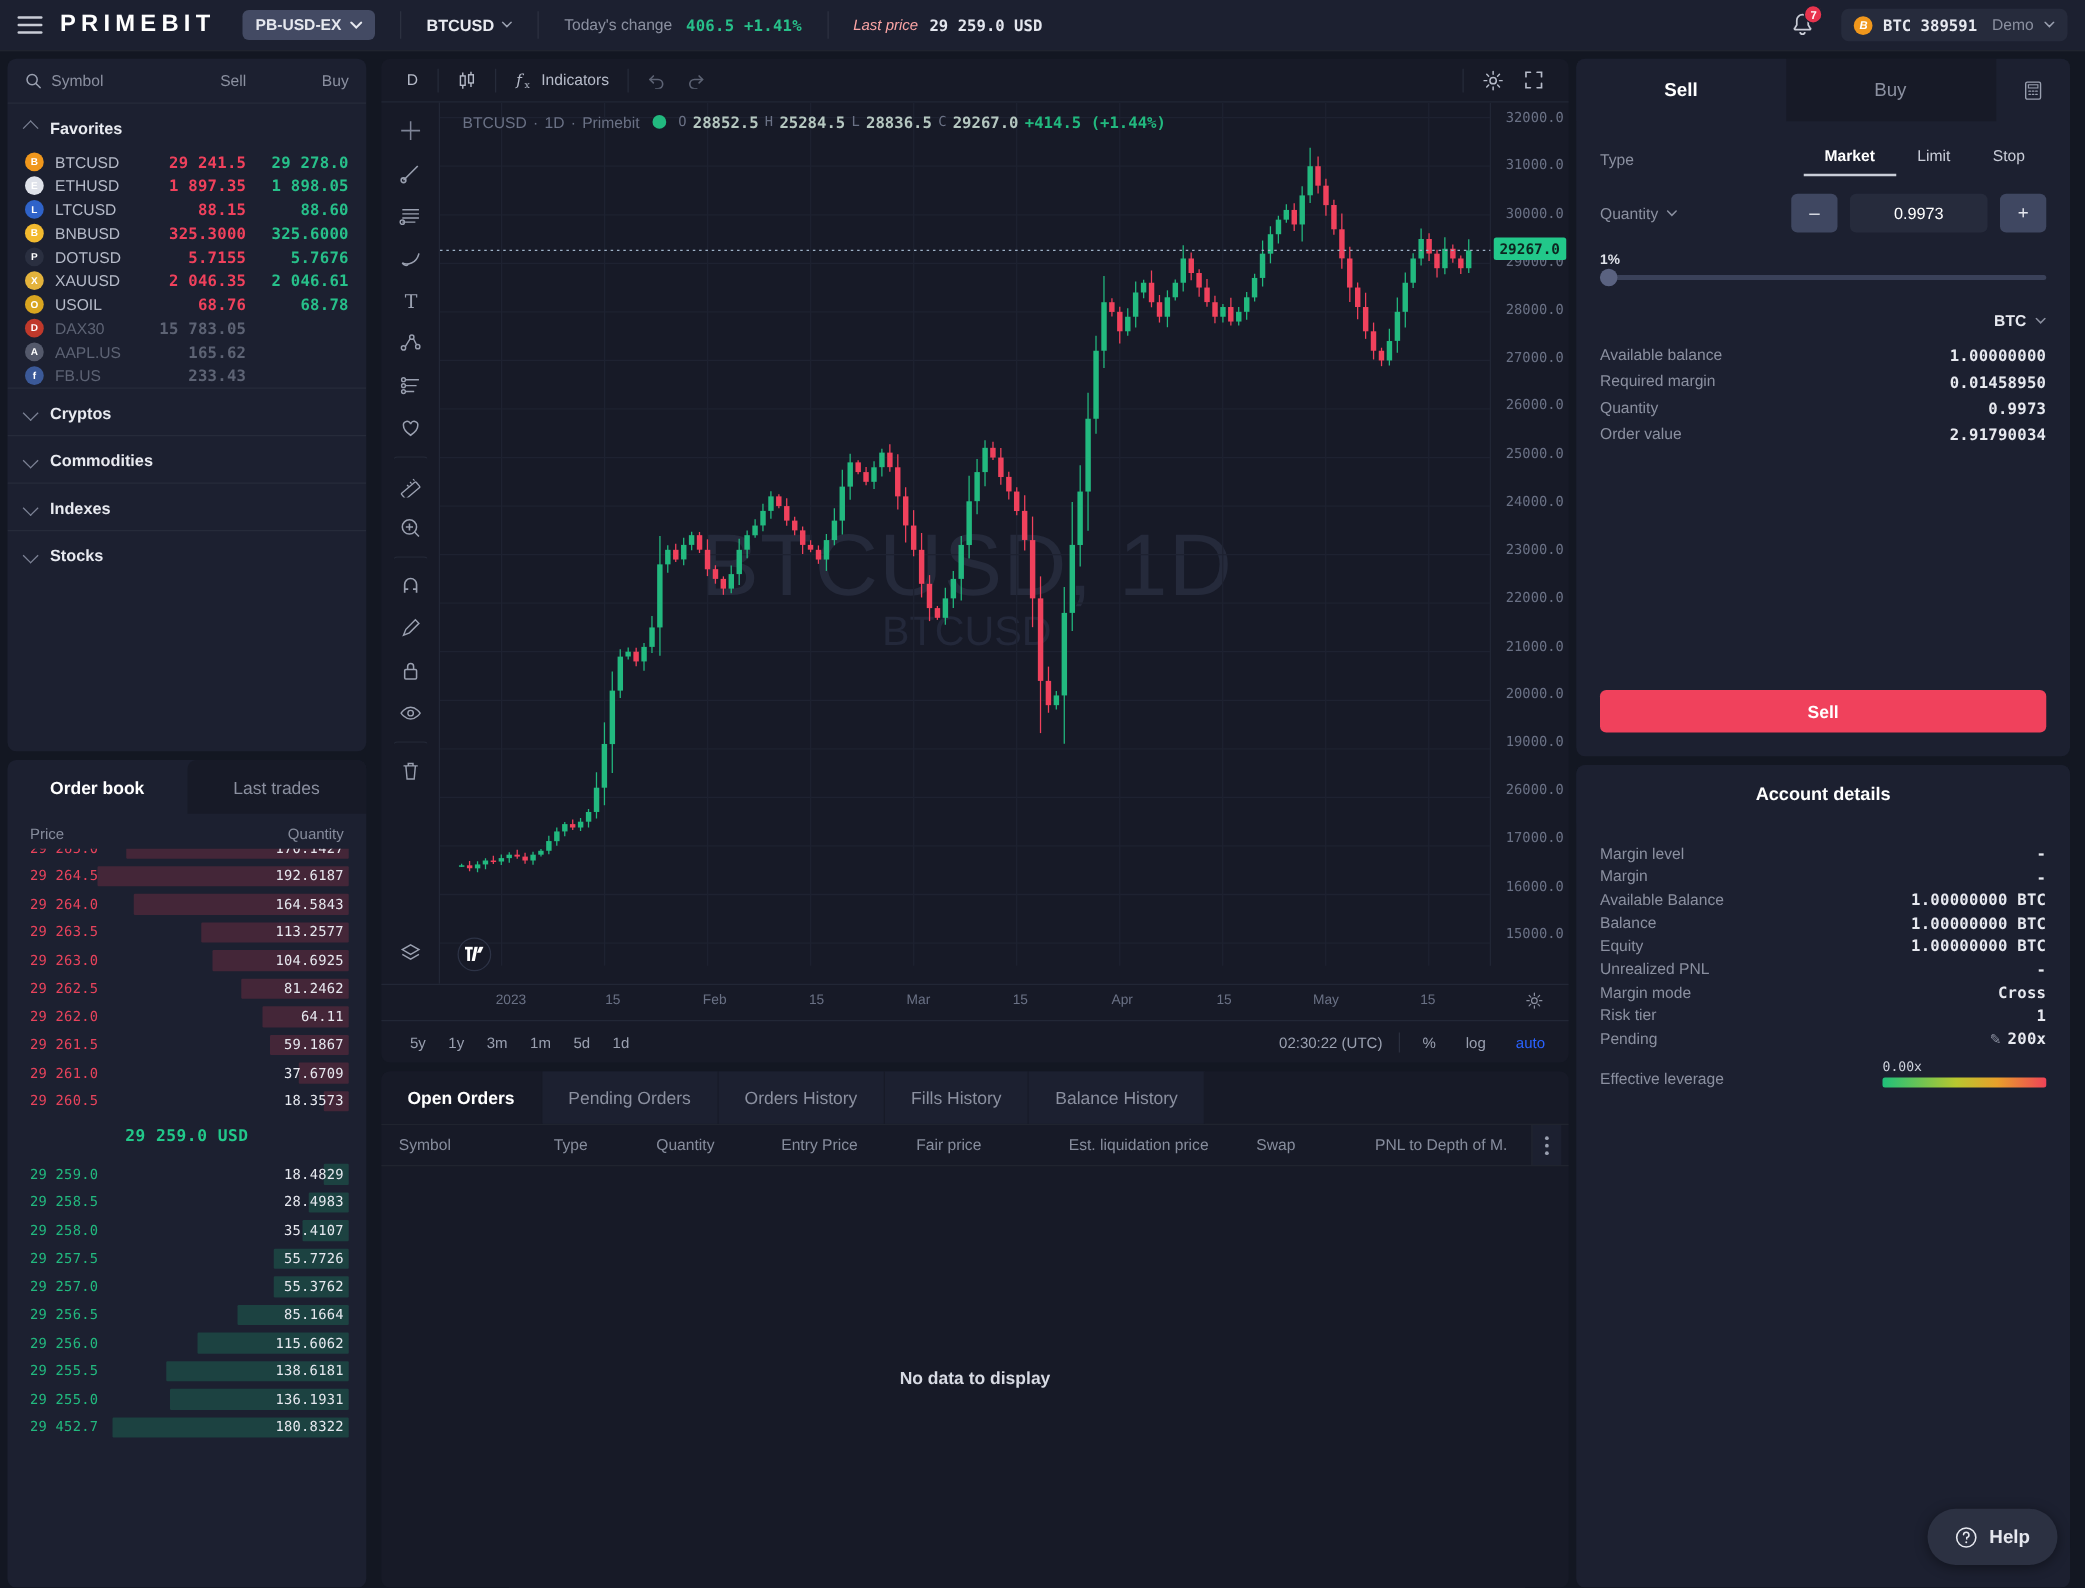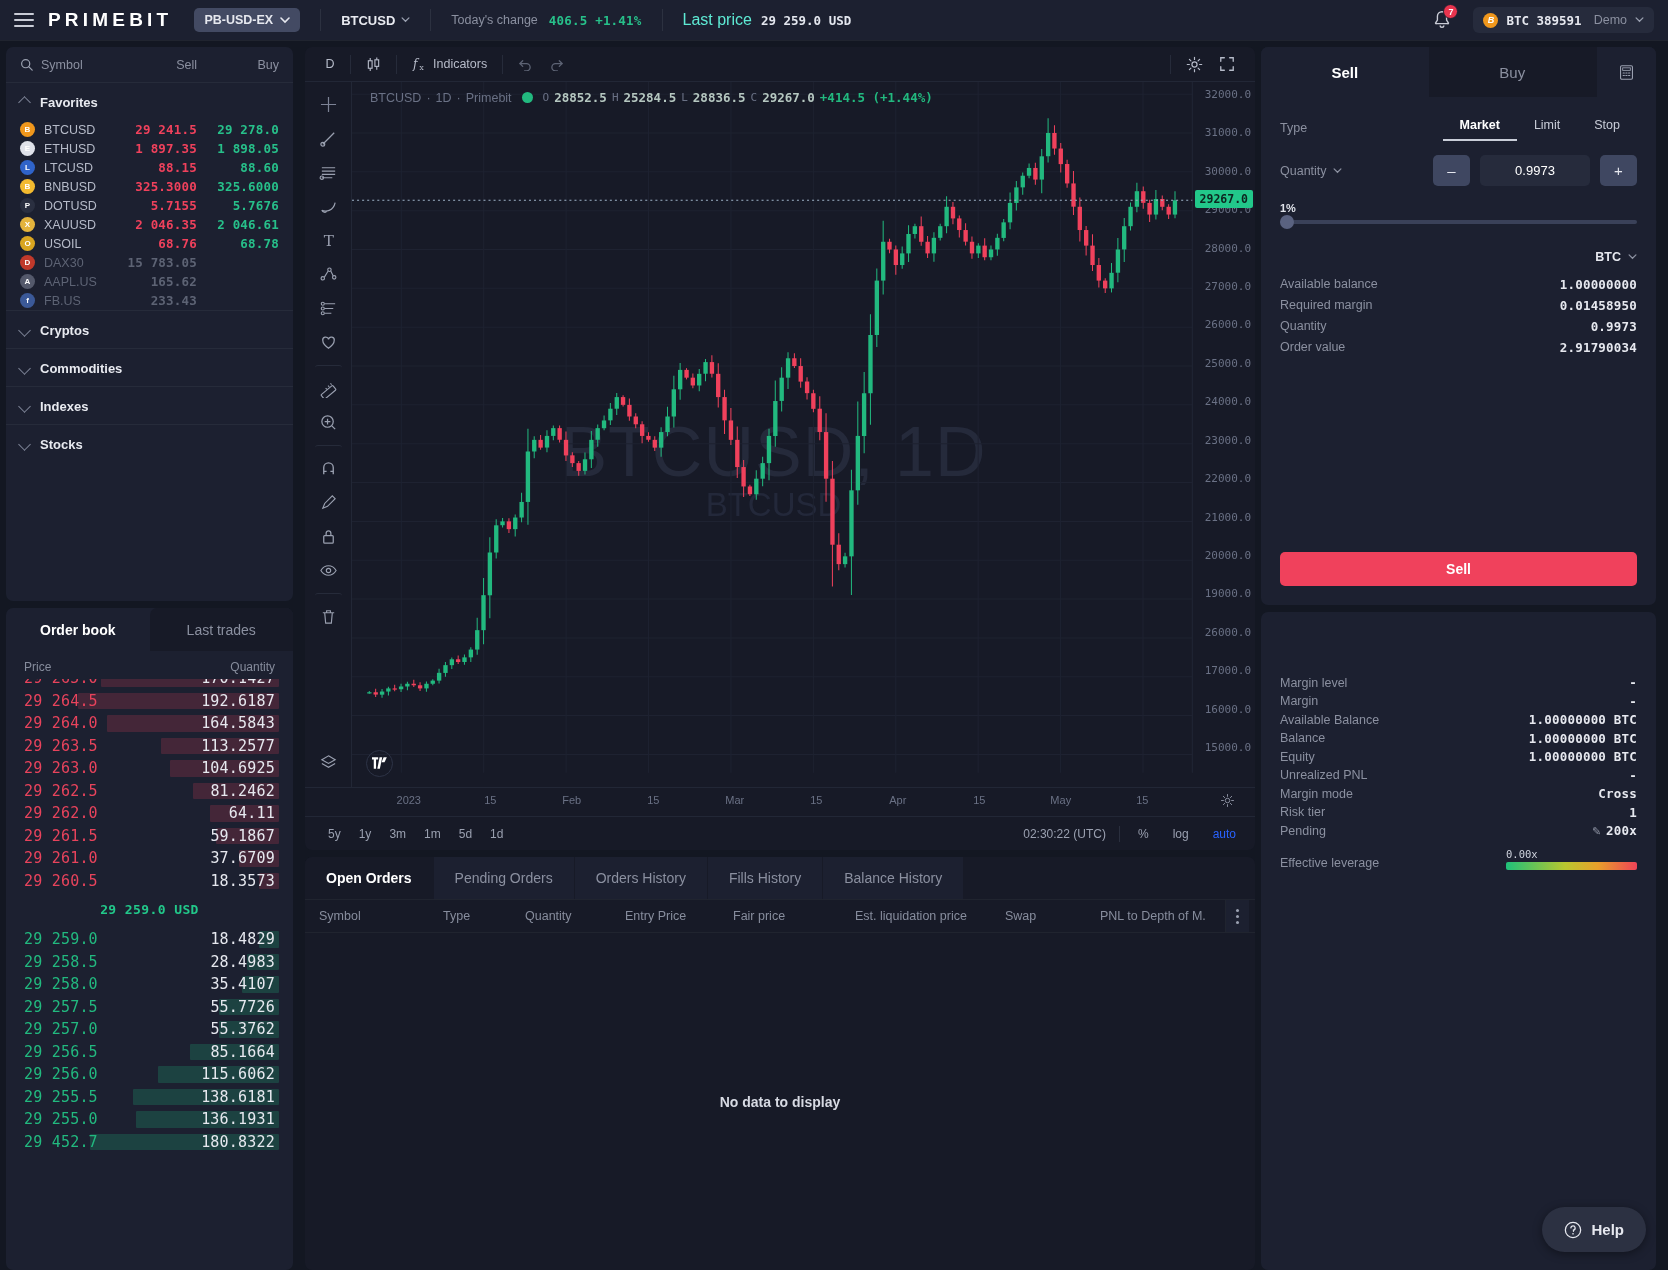--- a/index.html
+++ b/index.html
@@ -26,21 +26,21 @@
   .brand{ font-size:19px; letter-spacing:4.2px; font-weight:700; color:#ffffff; margin-right:22px;}
   .exch{
     background:#434a63; color:#e6e8ef; border-radius:5px;
     padding:5px 10px; font-size:12.5px; font-weight:600;
     display:flex; align-items:center; gap:7px; cursor:pointer;
   }
   .vdiv{ width:1px; height:22px; background:#2c3140; margin:0 20px;}
   .sym-sel{ font-size:13px; font-weight:600; color:#e8eaf0; display:flex; align-items:center; gap:6px; cursor:pointer;}
   .chg-label{ font-size:12.5px; color:#8b90a0; margin-right:11px;}
   .chg-val{ font-size:12.5px; color:#27c08a; font-weight:700; letter-spacing:.2px;}
-  .lp-label{ font-size:16px; color:#5eead4; margin-right:9px;}
+  .lp-label{ font-size:12px; color:#fca5a5; margin-right:9px;font-style:italic;}
   .lp-val{ font-size:12.5px; color:#e3e6ee; font-weight:700;}
   .spacer{ flex:1;}
   .bell{ position:relative; width:22px; height:22px; margin-right:20px; cursor:pointer;}
   .bell .dot{
     position:absolute; top:-5px; right:-5px; min-width:15px; height:15px;
     border-radius:8px; background:#e8344e; color:#fff; font-size:9px;
     display:flex; align-items:center; justify-content:center; font-weight:700;
     border:1.5px solid #1c2030; padding:0 3px;
   }
   .acct{
@@ -90,21 +90,21 @@
   .tabs{ display:flex; height:43px; }
   .tab{
     flex:1; display:flex; align-items:center; justify-content:center;
     font-size:14px; color:#8b90a0; cursor:pointer; background:#171a27; border-radius:7px 7px 0 0;
   }
   .tab.active{ color:#fff; font-weight:700; background:transparent;}
   .ob-head{ display:flex; padding:9px 18px 5px 18px; font-size:12px; color:#868c9c;}
   .ob-head .p{ flex:1;}
   .ob-head .q{ text-align:right;}
   .ob-rows{ flex:1; overflow:hidden; min-height:0;}
-  .ob-row{ display:flex; height:22.5px; align-items:center; padding:0 18px; font-size:15px; position:relative;}
+  .ob-row{ display:flex; height:22.5px; align-items:center; padding:0 18px; font-size:11px; position:relative;}
   .ob-row .p{ flex:1; letter-spacing:.2px;}
   .ob-row .q{ text-align:right; color:#e6e8ef; position:relative; z-index:2; letter-spacing:.2px;}
   .ob-row .bar{ position:absolute; right:14px; top:3px; bottom:3px; z-index:1; border-radius:1px;}
   .ask .p{ color:#e8435c;}
   .ask .bar{ background:rgba(232,67,92,.20);}
   .bid .p{ color:#22b97f;}
   .bid .bar{ background:rgba(34,185,127,.22);}
   .ob-mid{ text-align:center; font-size:13px; color:#22c88a; font-weight:700; padding:10px 0 11px 0; letter-spacing:.4px;}
 
   
@@ -1095,20 +1095,21 @@
      <span class="k">Order value</span>
      <span class="v mono">2.91790034</span>
             </div>
           </div>
         <button class="sellbtn">Sell</button>
       </div>
     </div>
 
     <div id="acctcard">
       <div class="atabs" id="atabs">
+          <div class="atab active">Account details</div>
         </div>
       <div class="abody">
         <div id="arows">
             <div class="aline">
      <span class="k">Margin level</span>
      <span><span class="v mono">-</span></span>
    </div>
             <div class="aline">
      <span class="k">Margin</span>
      <span><span class="v mono">-</span></span>

